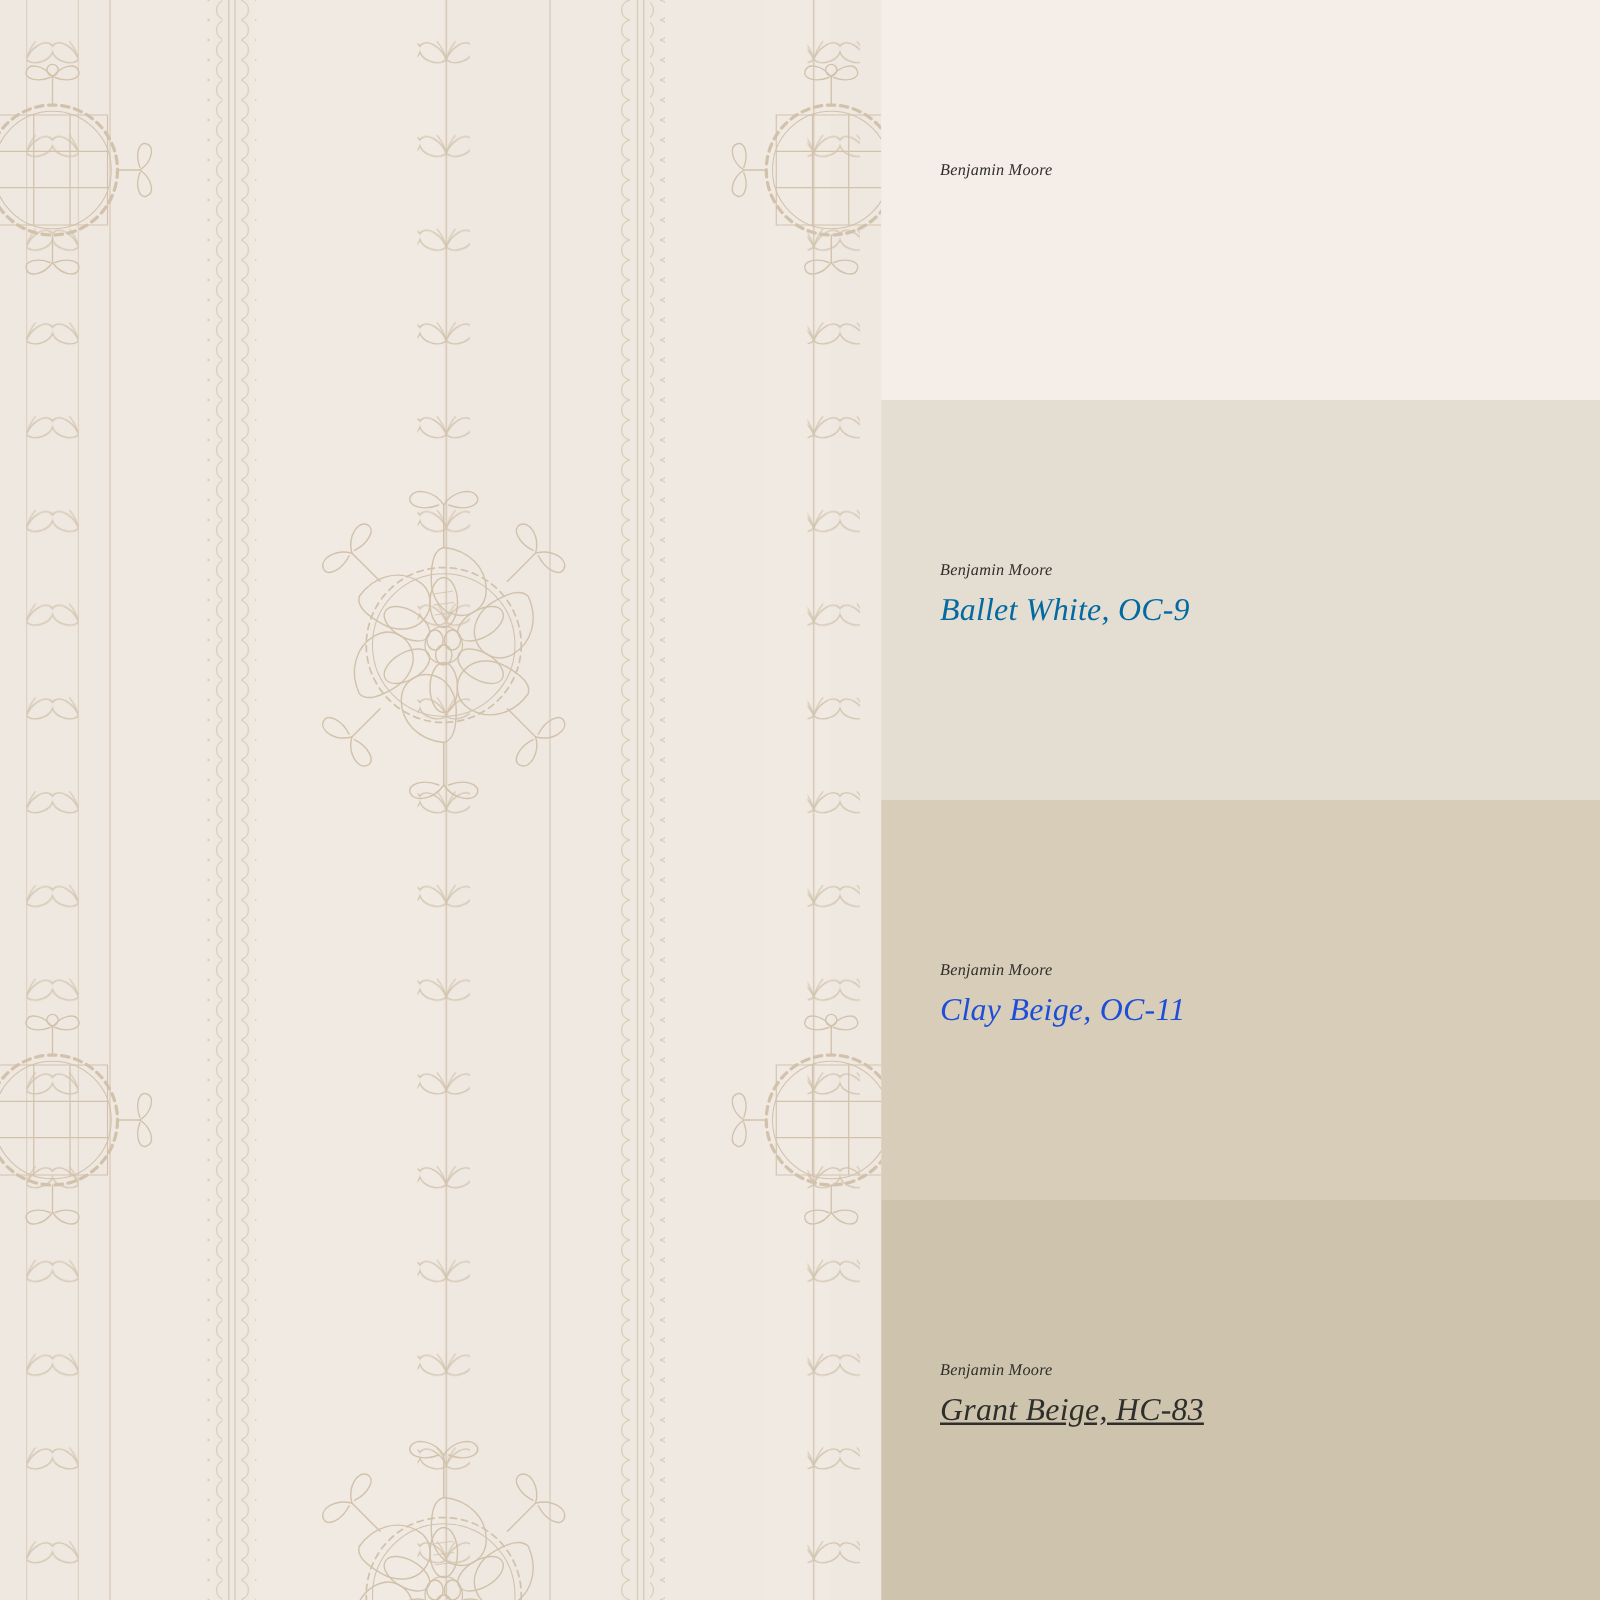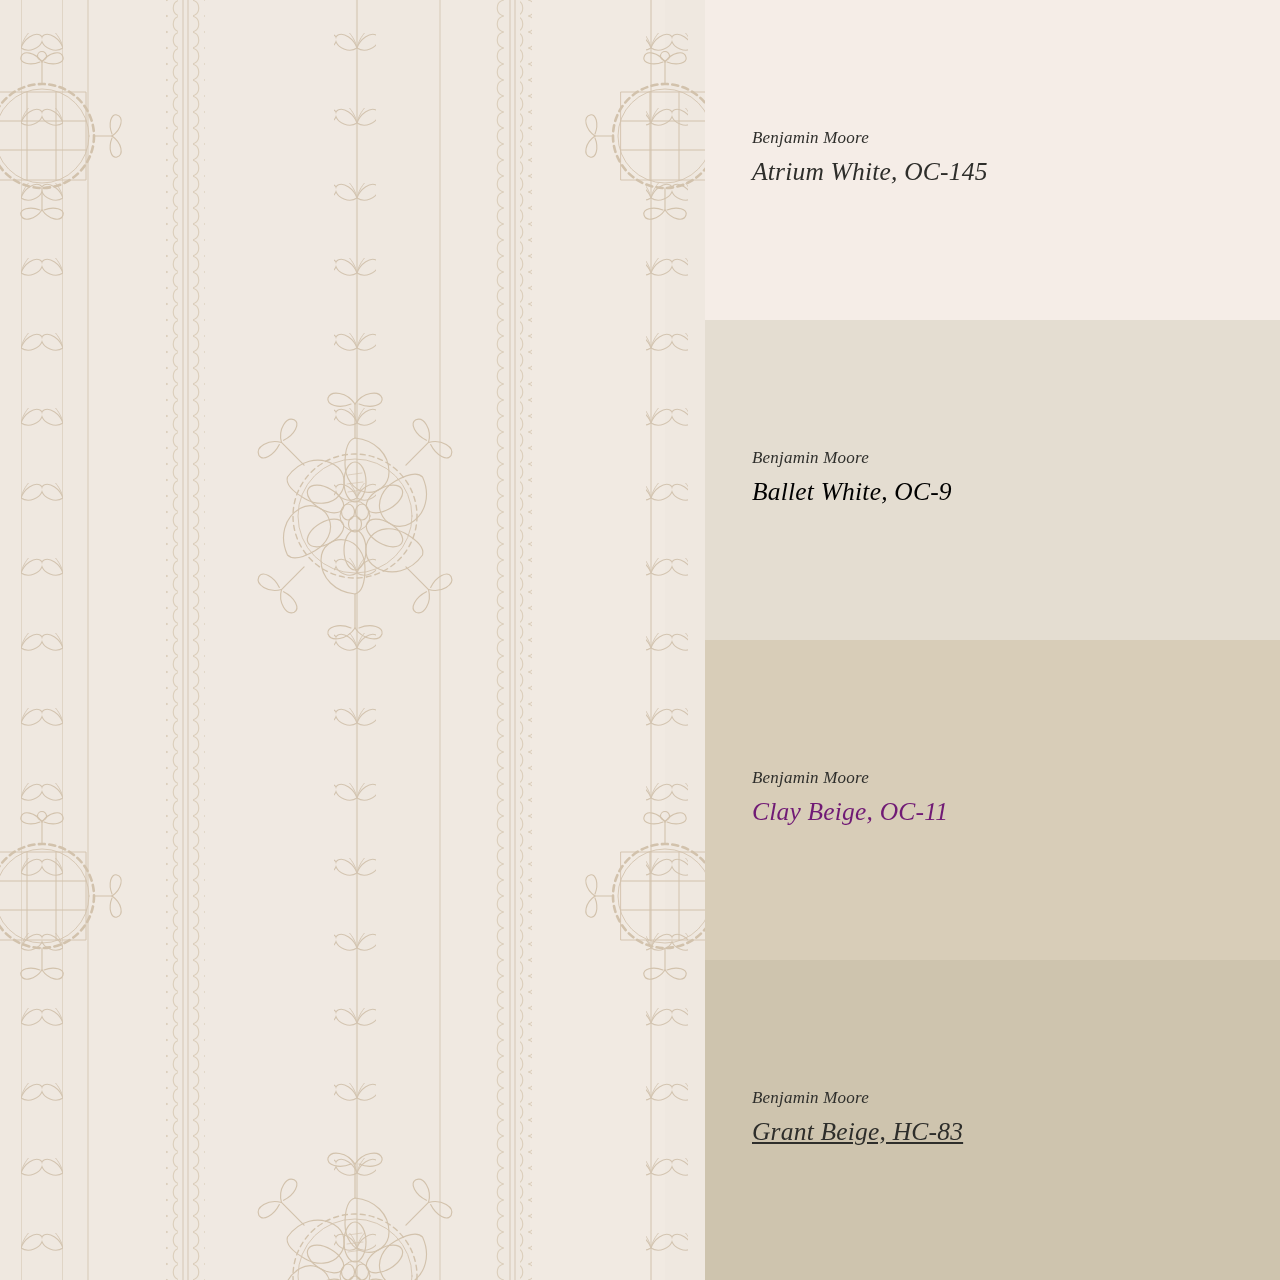--- a/index.html
+++ b/index.html
@@ -52,21 +52,21 @@
     width: 575px;
     height: 320px;
     box-sizing: border-box;
   }
   .swatch-label {
     position: absolute;
     left: 47px;
   }
   .brand {
     font-style: italic;
-    font-size: 17px;
+    font-size: 13px;
     letter-spacing: 0.2px;
     color: #2E2E2B;
     margin: 0 0 9px 0;
     white-space: nowrap;
   }
   .color-name {
     font-style: italic;
     font-size: 25.5px;
     letter-spacing: 0.2px;
     color: #24241F;
@@ -260,35 +260,34 @@
         <use href="#latticeMedallion" x="665" y="896"></use>
       </g>
     </svg>
   </div>
 
   <div id="swatches">
 
     <div class="swatch" style="background-color: rgb(245, 237, 231);">
       <div class="swatch-label" style="top:128px;">
         <p class="brand" style="color: rgb(46, 46, 43);">Benjamin Moore</p>
-        <p class="color-name" style="color: rgb(46, 46, 43);">Atrium White, OC-145</p>
       </div>
     </div>
 
     <div class="swatch" style="background-color: rgb(228, 221, 209);">
       <div class="swatch-label" style="top:128px;">
         <p class="brand" style="color: rgb(46, 46, 43);">Benjamin Moore</p>
-        <p class="color-name" style="color: #000000;">Ballet White, OC-9</p>
+        <p class="color-name" style="color: #0369a1;">Ballet White, OC-9</p>
       </div>
     </div>
 
     <div class="swatch" style="background-color: rgb(216, 205, 184);">
       <div class="swatch-label" style="top:128px;">
         <p class="brand" style="color: rgb(46, 46, 43);">Benjamin Moore</p>
-        <p class="color-name" style="color: #701a75;">Clay Beige, OC-11</p>
+        <p class="color-name" style="color: #1d4ed8;">Clay Beige, OC-11</p>
       </div>
     </div>
 
     <div class="swatch" style="background-color: rgb(206, 196, 174);">
       <div class="swatch-label" style="top:128px;">
         <p class="brand" style="color: rgb(46, 46, 43);">Benjamin Moore</p>
         <p class="color-name" style="color: rgb(46, 46, 43); text-decoration: underline;">Grant Beige, HC-83</p>
       </div>
     </div>
 

